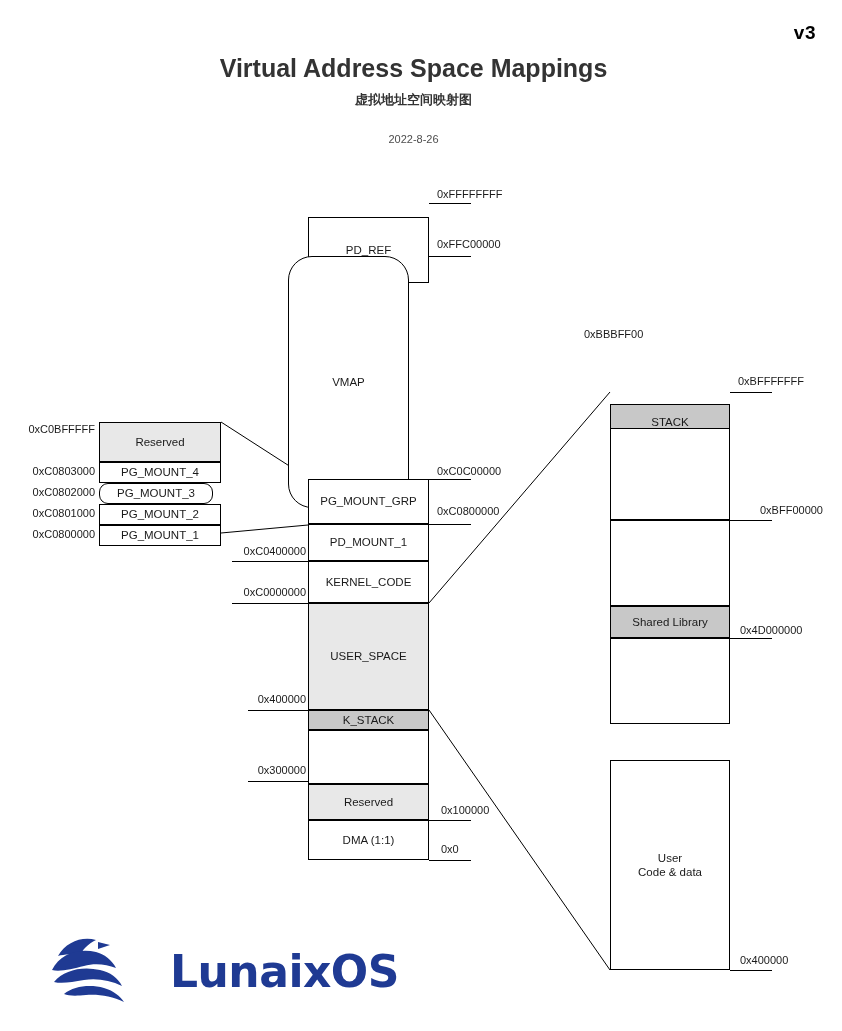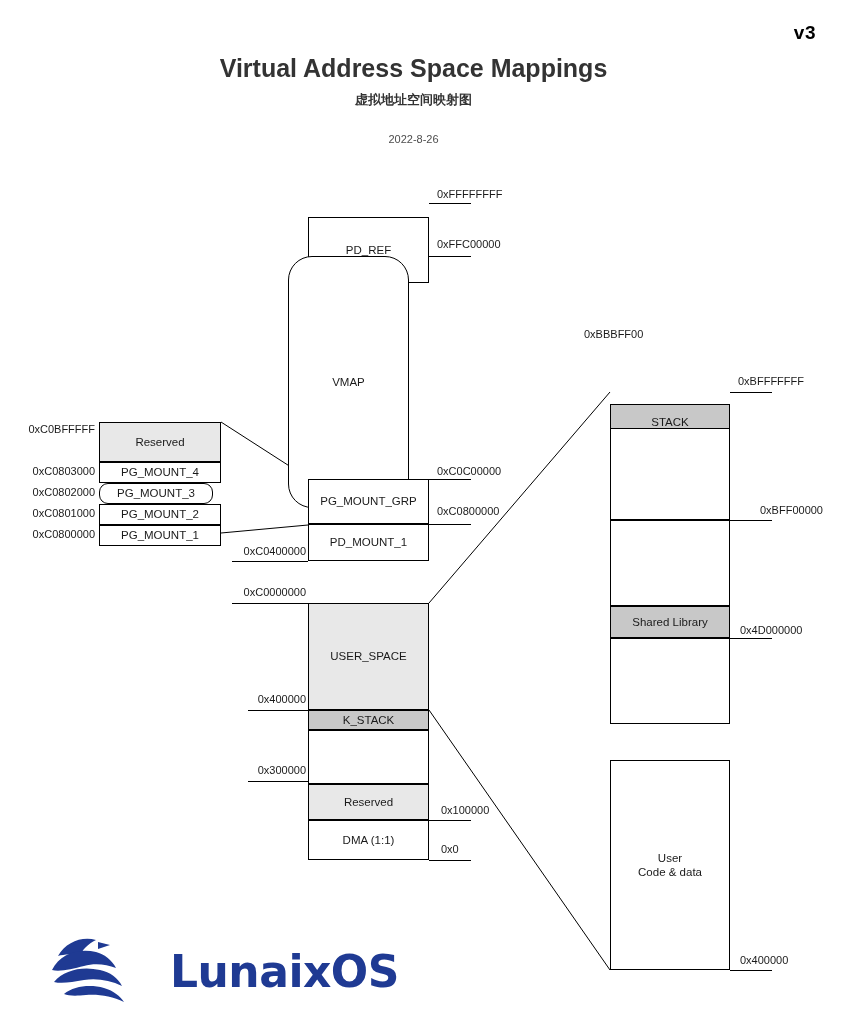--- a/index.html
+++ b/index.html
@@ -147,20 +147,23 @@
     <span>PD_REF</span>
   </div>
   <div class="abs box" style="left:288px; top:256px; width:121px; height:252px;border-radius:24px;">
     <span>VMAP</span>
   </div>
   <div class="abs box" style="left:308px; top:479px; width:121px; height:45px;">
     <span>PG_MOUNT_GRP</span>
   </div>
   <div class="abs box" style="left:308px; top:524px; width:121px; height:37px;">
     <span>PD_MOUNT_1</span>
+  </div>
+  <div class="abs box" style="left:308px; top:561px; width:121px; height:42px;">
+    <span>KERNEL_CODE</span>
   </div>
   <div class="abs box shaded" style="left:308px; top:603px; width:121px; height:107px;">
     <span>USER_SPACE</span>
   </div>
   <div class="abs box darkshaded" style="left:308px; top:710px; width:121px; height:20px;">
     <span>K_STACK</span>
   </div>
   <div class="abs box" style="left:308px; top:730px; width:121px; height:54px;"></div>
   <div class="abs box shaded" style="left:308px; top:784px; width:121px; height:36px;">
     <span>Reserved</span>

